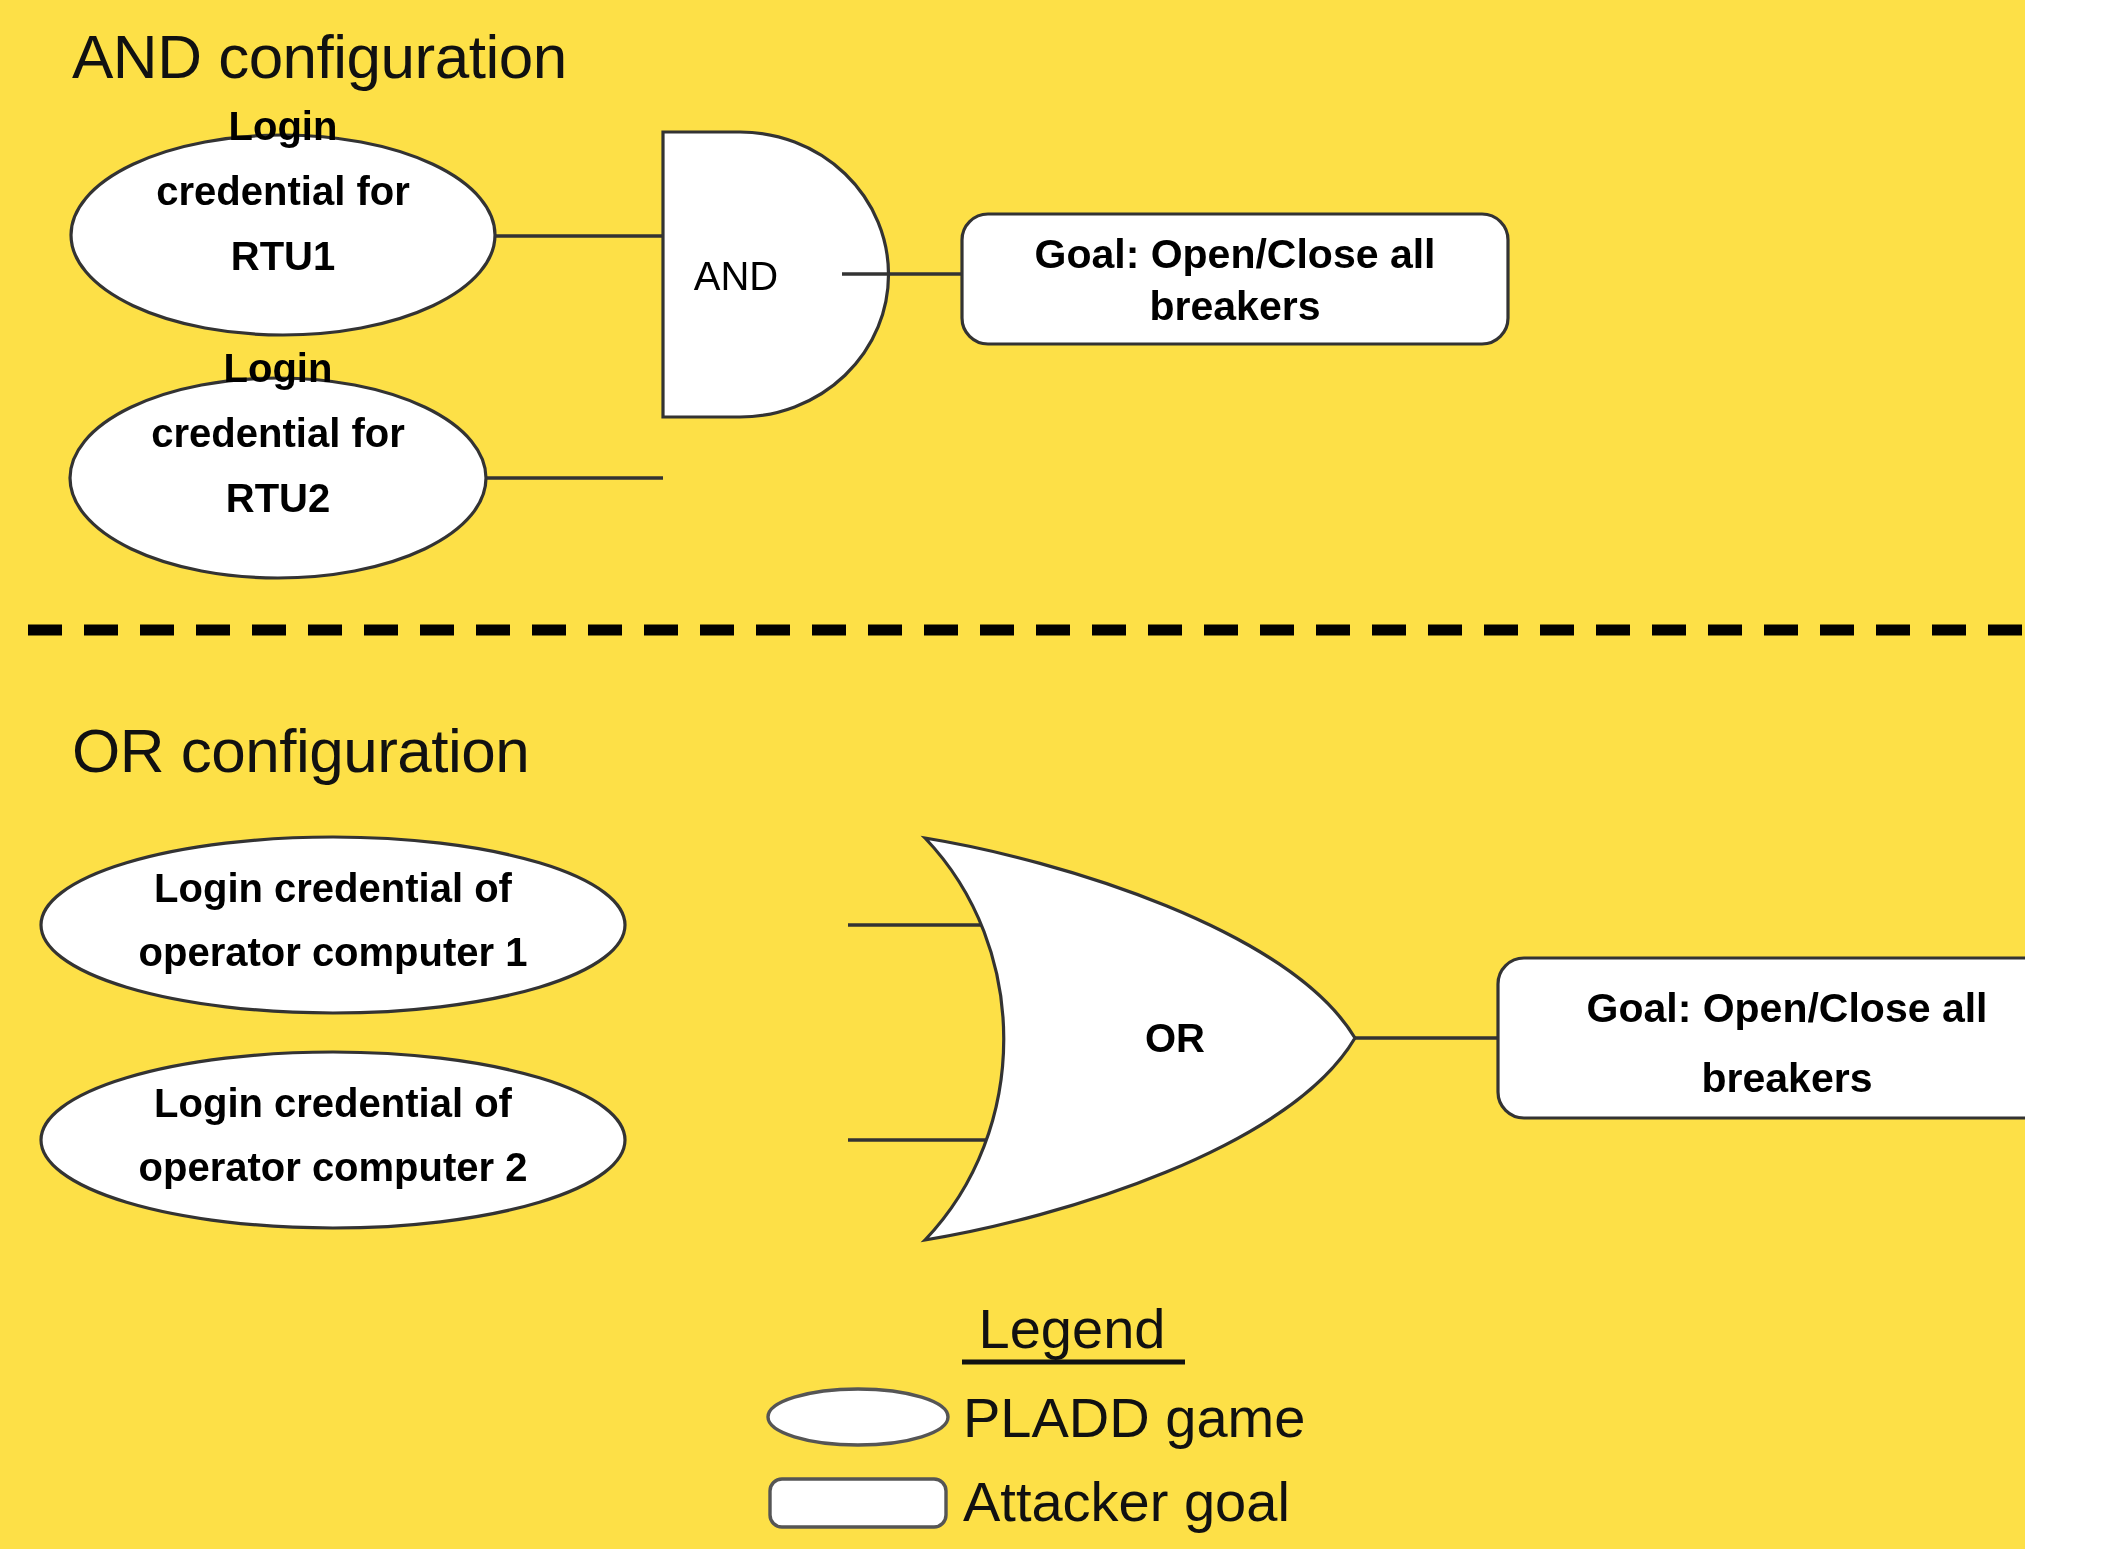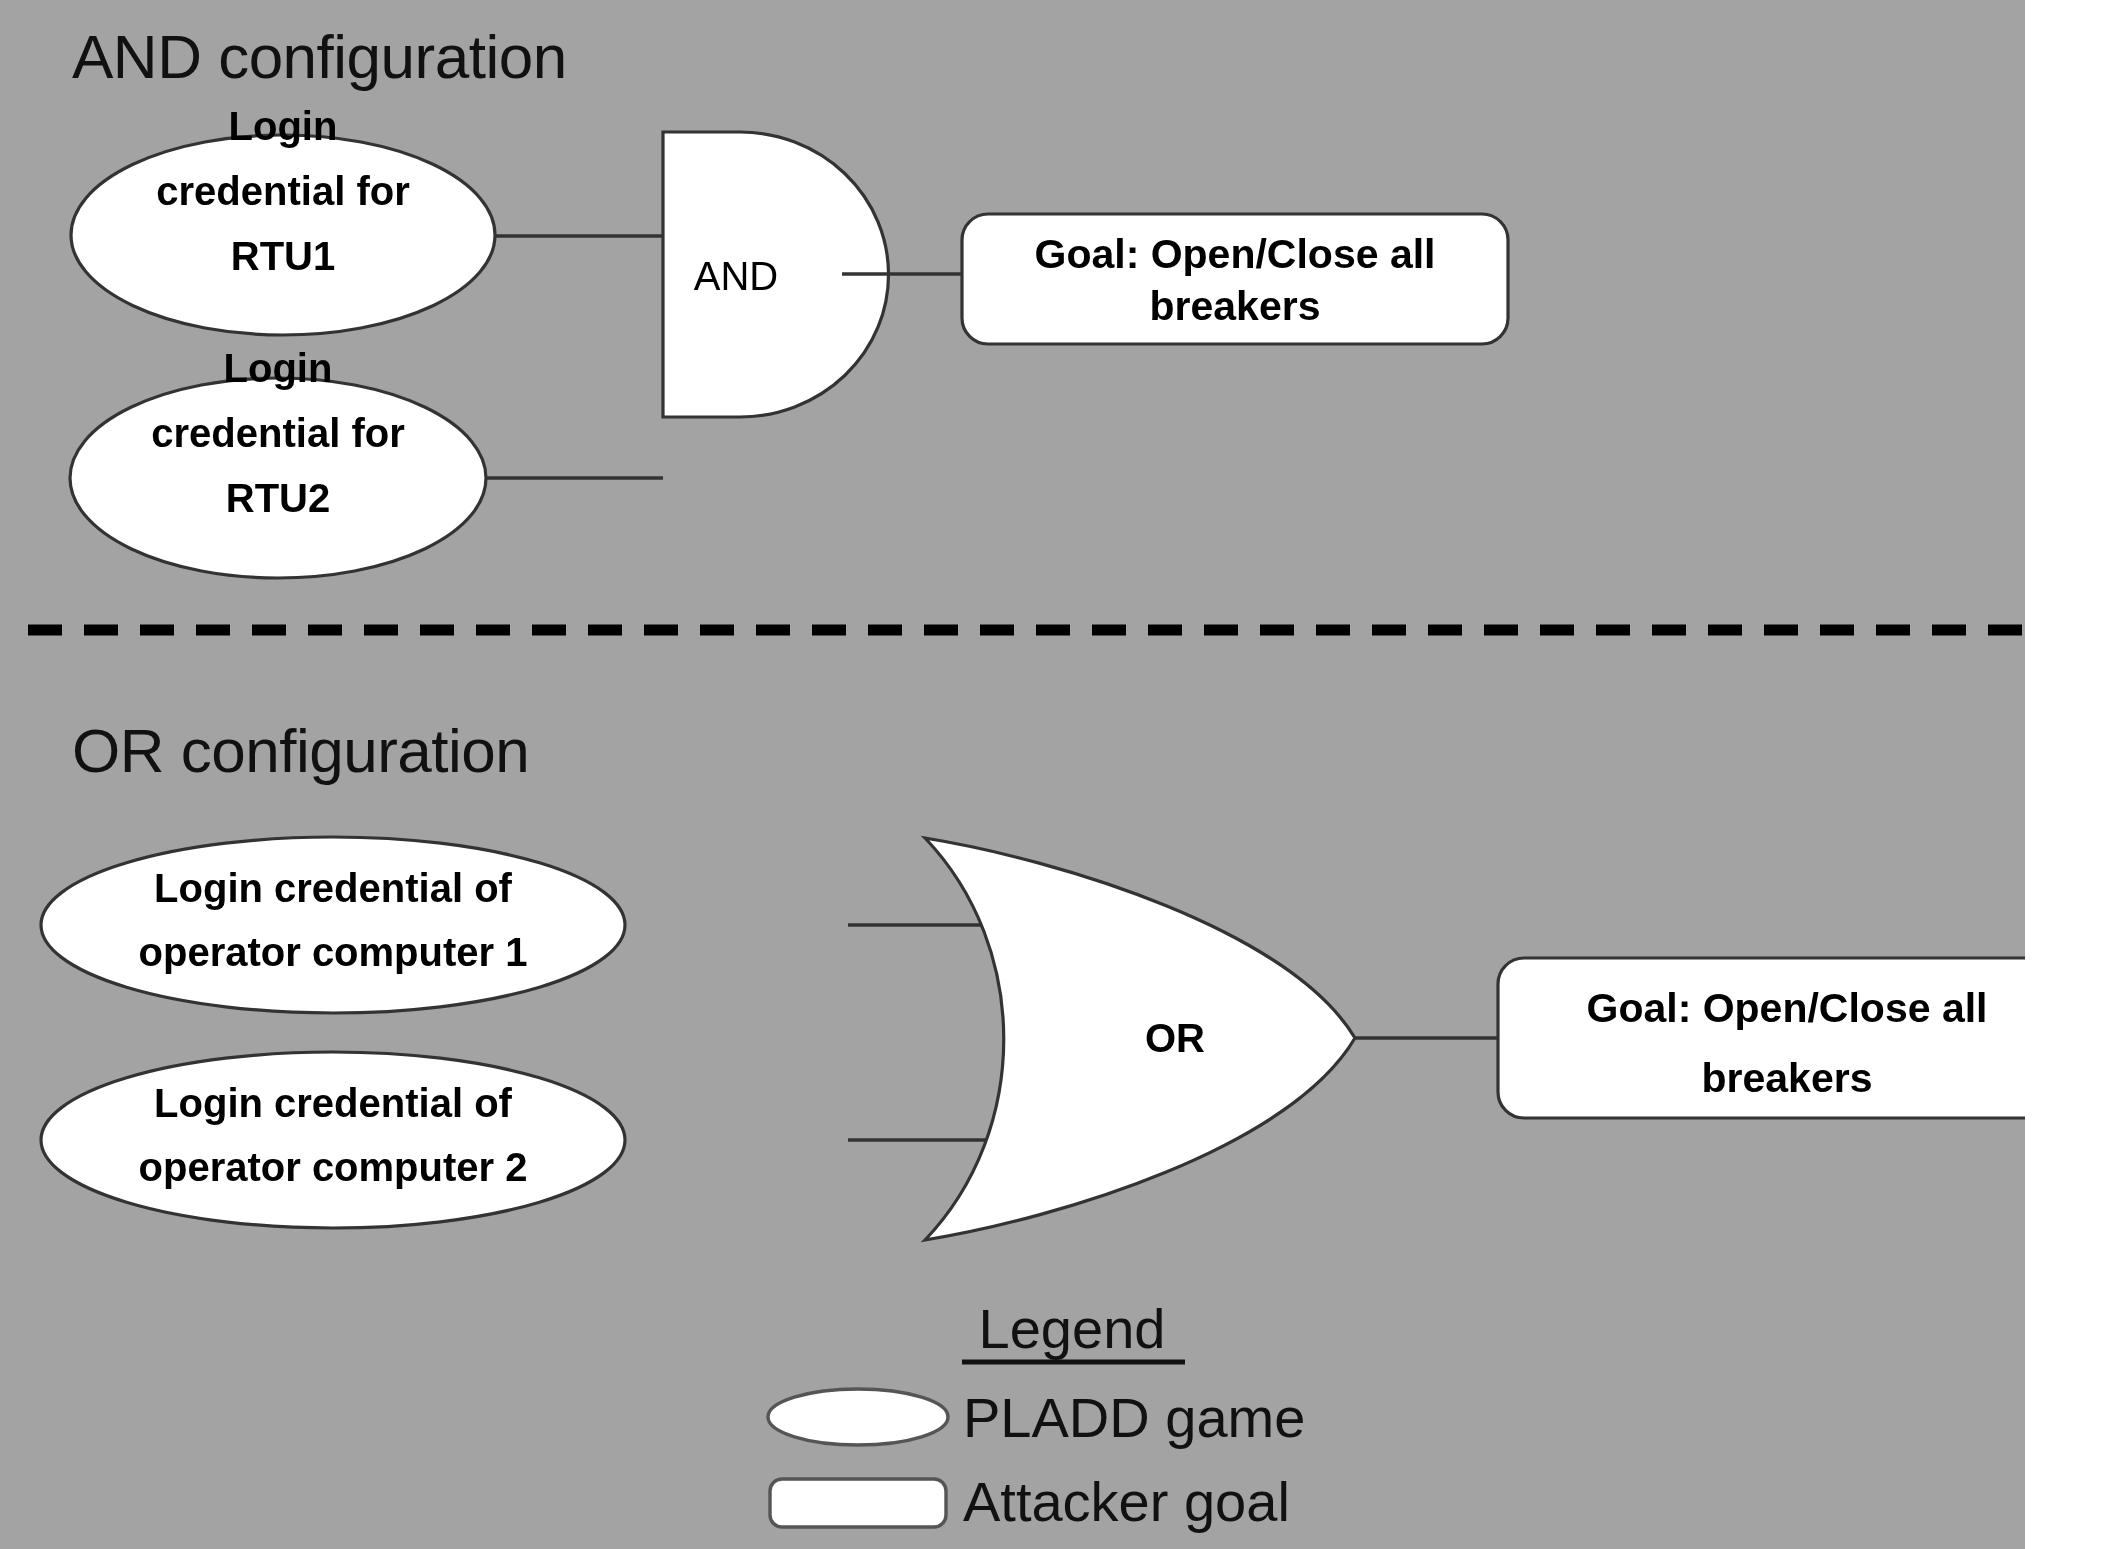--- a/index.html
+++ b/index.html
@@ -8,21 +8,21 @@
     background: #ffffff;
   }
   body {
     font-family: "Liberation Sans", sans-serif;
     color: #000000;
   }
   #canvas {
     position: relative;
     width: 2025px;
     height: 1549px;
-    background: #a3a3a3;
+    background: #fde047;
     overflow: hidden;
   }
   svg.diagram {
     position: absolute;
     left: 0;
     top: 0;
     width: 2104px;
     height: 1549px;
   }
   .wire {

